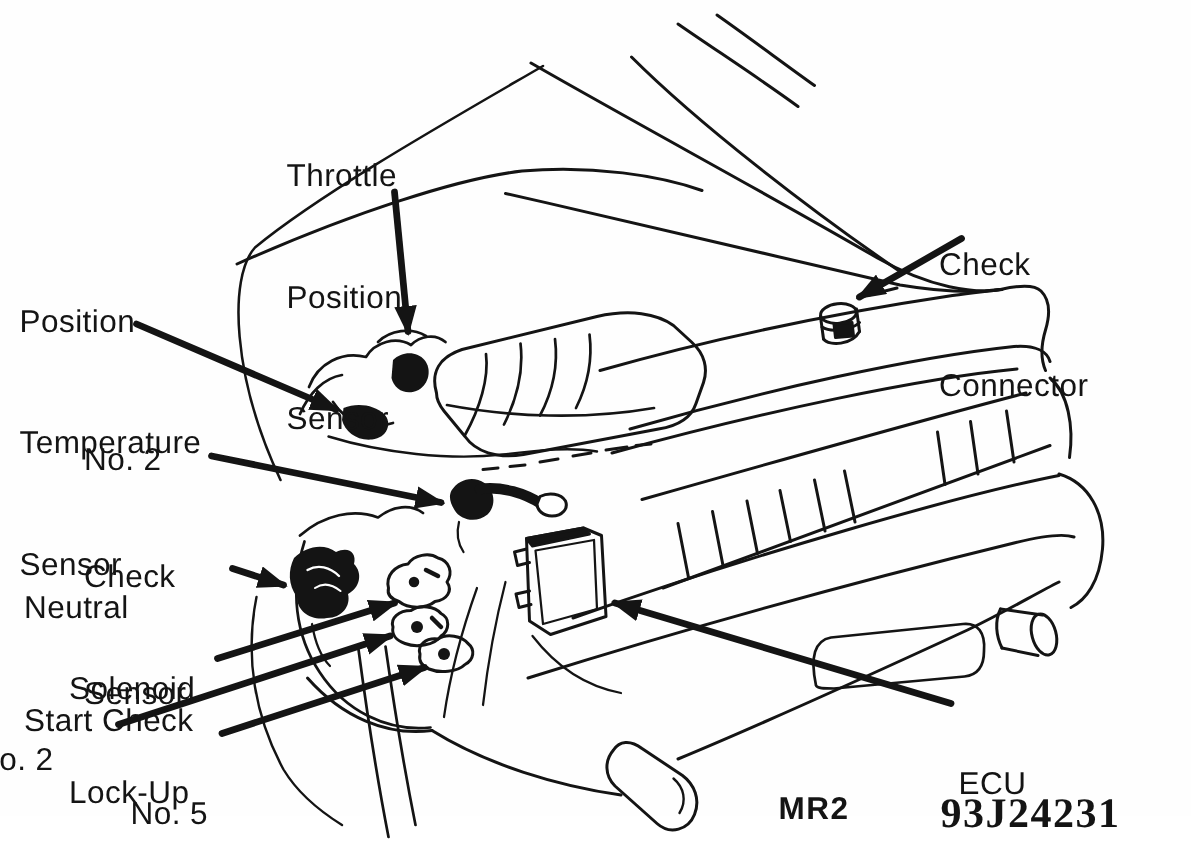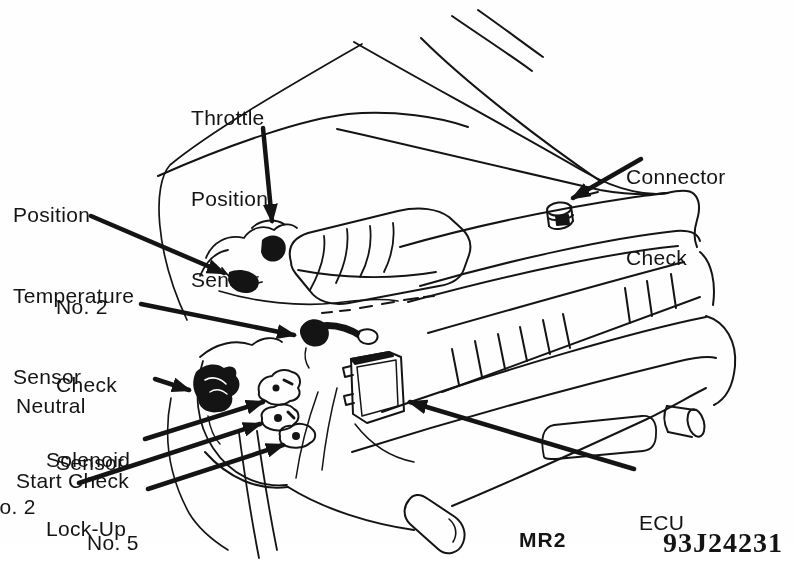--- a/index.html
+++ b/index.html
@@ -14,21 +14,21 @@
   .lbl-check{left:626px;top:109px;}
   .lbl-coolant{left:13px;top:147px;}
   .lbl-speed{left:56px;top:242px;line-height:26px;}
   .lbl-neutral{left:16px;top:343px;line-height:25px;}
   .lbl-lockup{left:46px;top:402px;line-height:23px;}
   .lbl-no2sol{left:-16px;top:449px;line-height:23px;}
   .lbl-no1sol{left:87px;top:483px;line-height:24px;}
   .lbl-ecu{left:639px;top:455px;}
   .lbl-mr2{left:519px;top:526px;font-size:21px;letter-spacing:1px;font-weight:bold;}
   .lbl-code{left:627px;top:529px;font-family:"Liberation Serif",serif;
-            font-weight:bold;font-size:28px;letter-spacing:1px;margin-left:36px;}
+            font-weight:bold;font-size:28px;letter-spacing:1px;}
 </style>
 </head>
 <body>
 
 <div class="canvas">
 
   <svg width="794" height="563" viewBox="0 0 794 563">
     <defs>
       <marker id="ah" markerWidth="20" markerHeight="15" refX="17" refY="7.5" orient="auto" markerUnits="userSpaceOnUse">
         <path d="M0,0 L20,7.5 L0,15 Z" fill="#141414"></path>
@@ -191,22 +191,22 @@
     </g>
   </svg>
 
   <div class="label lbl-tps">
     <div>Throttle</div>
     <div>Position</div>
     <div>Sensor</div>
   </div>
 
   <div class="label lbl-check">
+    <div>Check</div>
     <div>Connector</div>
-    <div>Check</div>
   </div>
 
   <div class="label lbl-coolant">
     <div>Position</div>
     <div>Temperature</div>
     <div>Sensor</div>
   </div>
 
   <div class="label lbl-speed">
     <div>No. 2</div>

